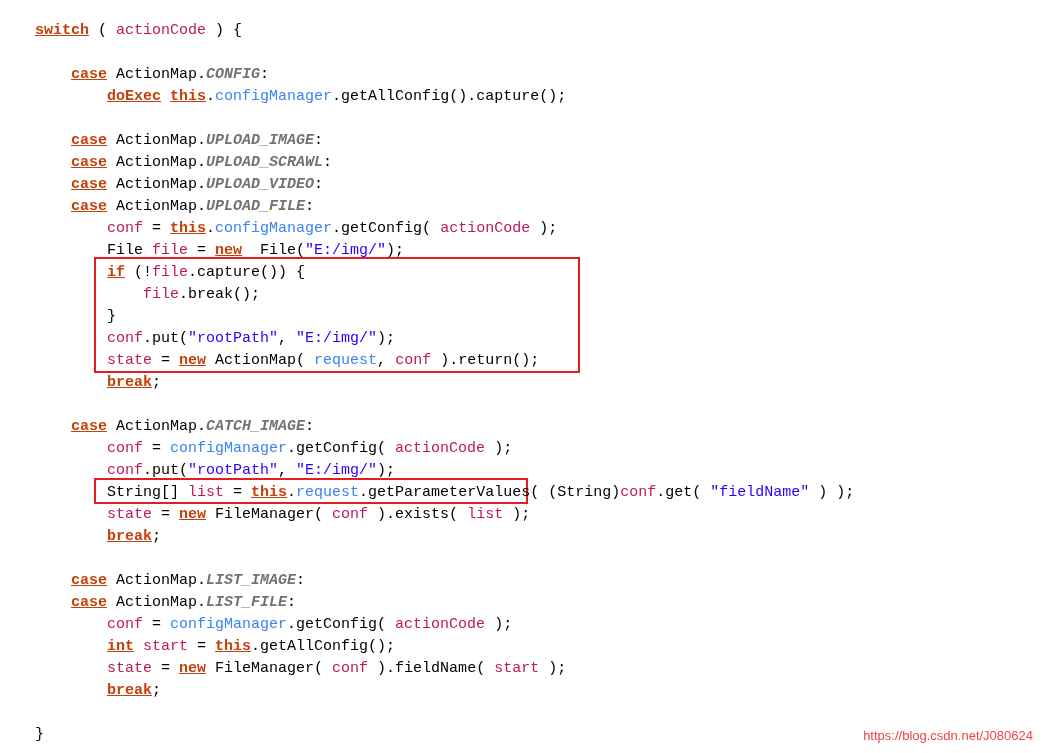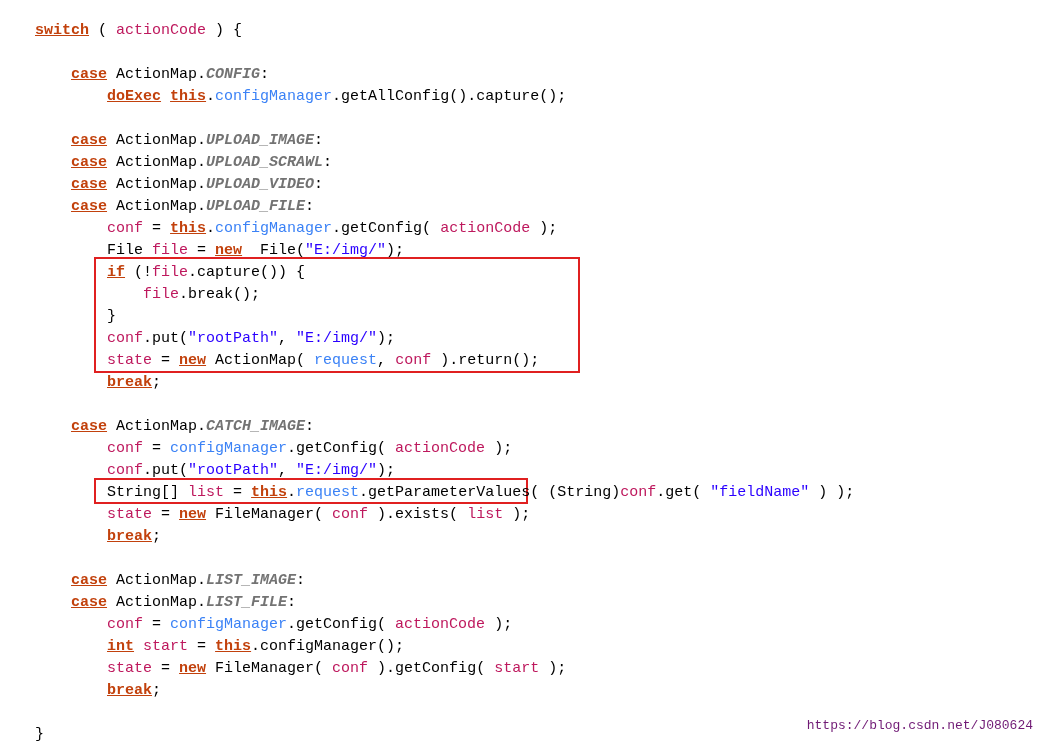--- a/index.html
+++ b/index.html
@@ -44,24 +44,24 @@
     }
     .box2 {
       left: 94px;
       top: 478px;
       width: 434px;
       height: 26px;
     }
     .watermark {
       position: absolute;
       right: 12px;
-      bottom: 16px;
-      color: #701a75;
+      bottom: 6px;
+      color: #ef4444;
       font-size: 13px;
-      font-family: Liberation Mono, monospace;
+      font-family: Liberation Sans, sans-serif;
       z-index: 0;
     }
   </style>
 </head>
 <body>
 
 <pre><span class="kw">switch</span><span class="pln"> ( </span><span class="var">actionCode</span><span class="pln"> ) {</span>
 
     <span class="kw">case</span><span class="pln"> ActionMap.</span><span class="static">CONFIG</span><span class="pln">:</span>
         <span class="kw">doExec</span><span class="pln"> </span><span class="kw">this</span><span class="pln">.</span><span class="field">configManager</span><span class="pln">.getAllConfig().capture();</span>
@@ -82,21 +82,21 @@
     <span class="kw">case</span><span class="pln"> ActionMap.</span><span class="static">CATCH_IMAGE</span><span class="pln">:</span>
         <span class="var">conf</span><span class="pln"> = </span><span class="field">configManager</span><span class="pln">.getConfig( </span><span class="var">actionCode</span><span class="pln"> );</span>
         <span class="var">conf</span><span class="pln">.put(</span><span class="str">"rootPath"</span><span class="pln">, </span><span class="str">"E:/img/"</span><span class="pln">);</span>
         <span class="pln">String[] </span><span class="var">list</span><span class="pln"> = </span><span class="kw">this</span><span class="pln">.</span><span class="field">request</span><span class="pln">.getParameterValues( (String)</span><span class="var">conf</span><span class="pln">.get( </span><span class="str">"fieldName"</span><span class="pln"> ) );</span>
         <span class="var">state</span><span class="pln"> = </span><span class="kw">new</span><span class="pln"> FileManager( </span><span class="var">conf</span><span class="pln"> ).exists( </span><span class="var">list</span><span class="pln"> );</span>
         <span class="kw">break</span><span class="pln">;</span>
 
     <span class="kw">case</span><span class="pln"> ActionMap.</span><span class="static">LIST_IMAGE</span><span class="pln">:</span>
     <span class="kw">case</span><span class="pln"> ActionMap.</span><span class="static">LIST_FILE</span><span class="pln">:</span>
         <span class="var">conf</span><span class="pln"> = </span><span class="field">configManager</span><span class="pln">.getConfig( </span><span class="var">actionCode</span><span class="pln"> );</span>
-        <span class="kw">int</span><span class="pln"> </span><span class="var">start</span><span class="pln"> = </span><span class="kw">this</span><span class="pln">.configManager();</span>
-        <span class="var">state</span><span class="pln"> = </span><span class="kw">new</span><span class="pln"> FileManager( </span><span class="var">conf</span><span class="pln"> ).getConfig( </span><span class="var">start</span><span class="pln"> );</span>
+        <span class="kw">int</span><span class="pln"> </span><span class="var">start</span><span class="pln"> = </span><span class="kw">this</span><span class="pln">.getAllConfig();</span>
+        <span class="var">state</span><span class="pln"> = </span><span class="kw">new</span><span class="pln"> FileManager( </span><span class="var">conf</span><span class="pln"> ).fieldName( </span><span class="var">start</span><span class="pln"> );</span>
         <span class="kw">break</span><span class="pln">;</span>
 
 <span class="pln">}</span></pre>
 
 <div class="redbox box1"></div>
 <div class="redbox box2"></div>
 <div class="watermark">https://blog.csdn.net/J080624</div>
 
 </body></html>

